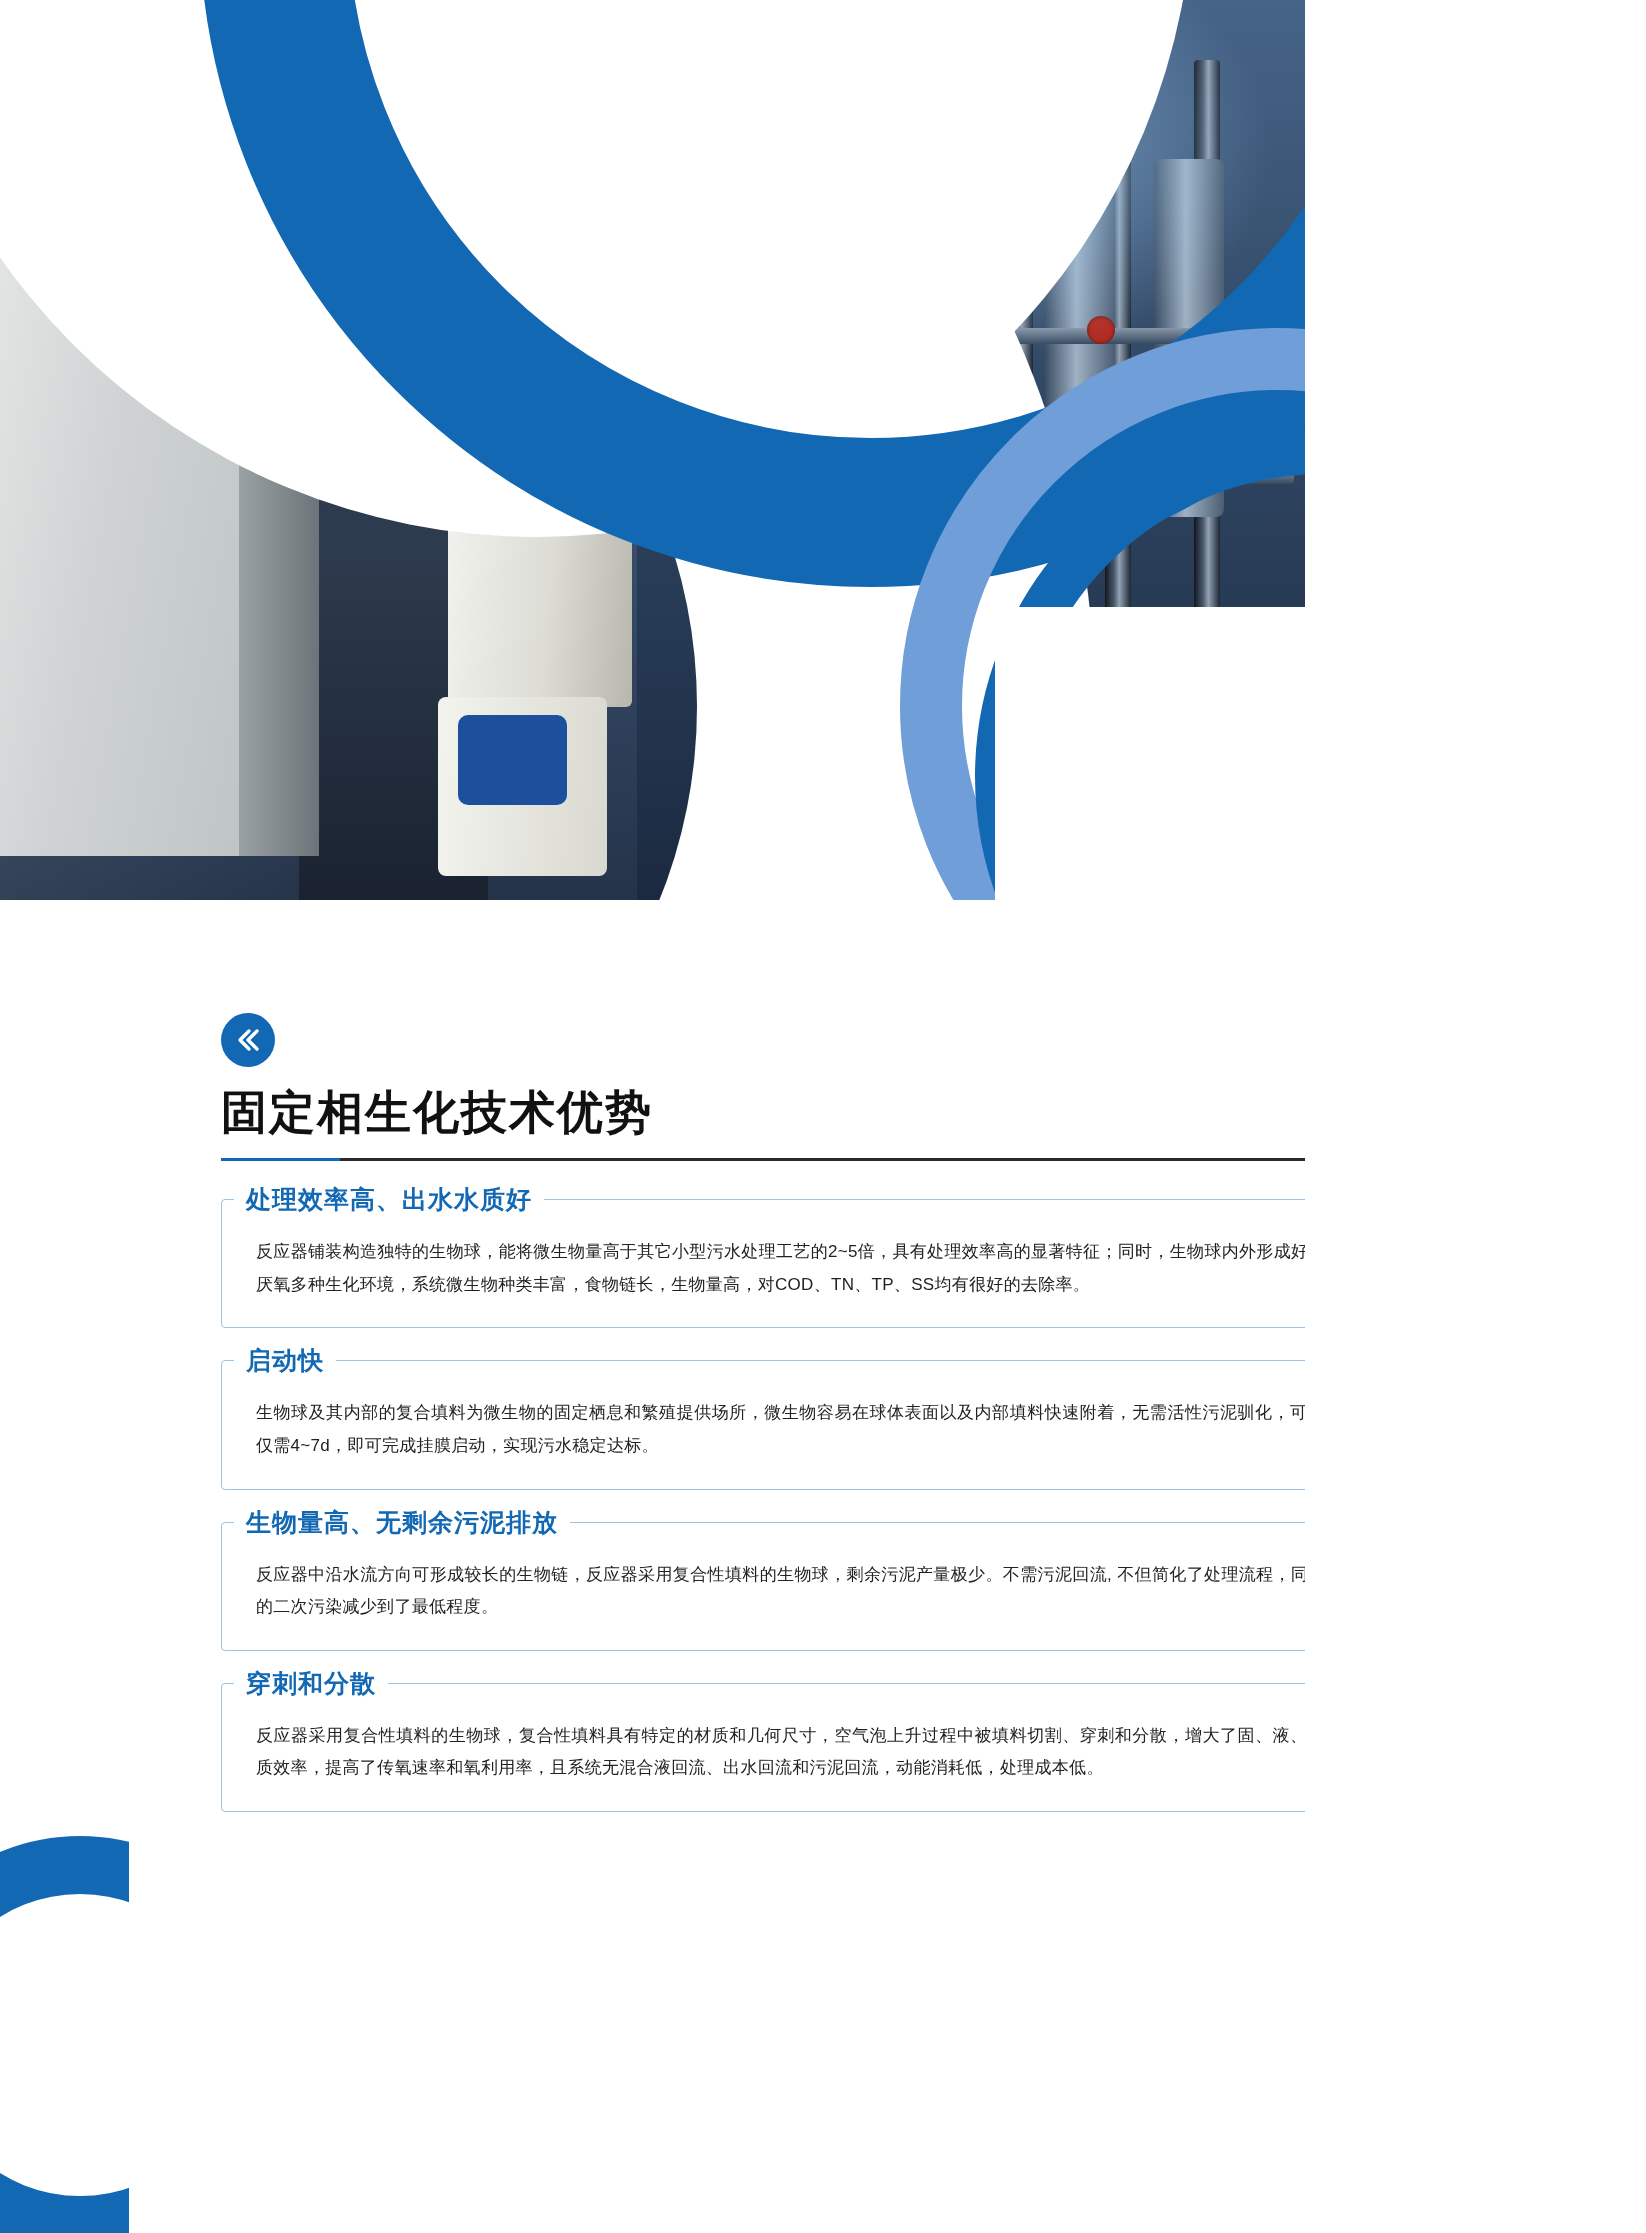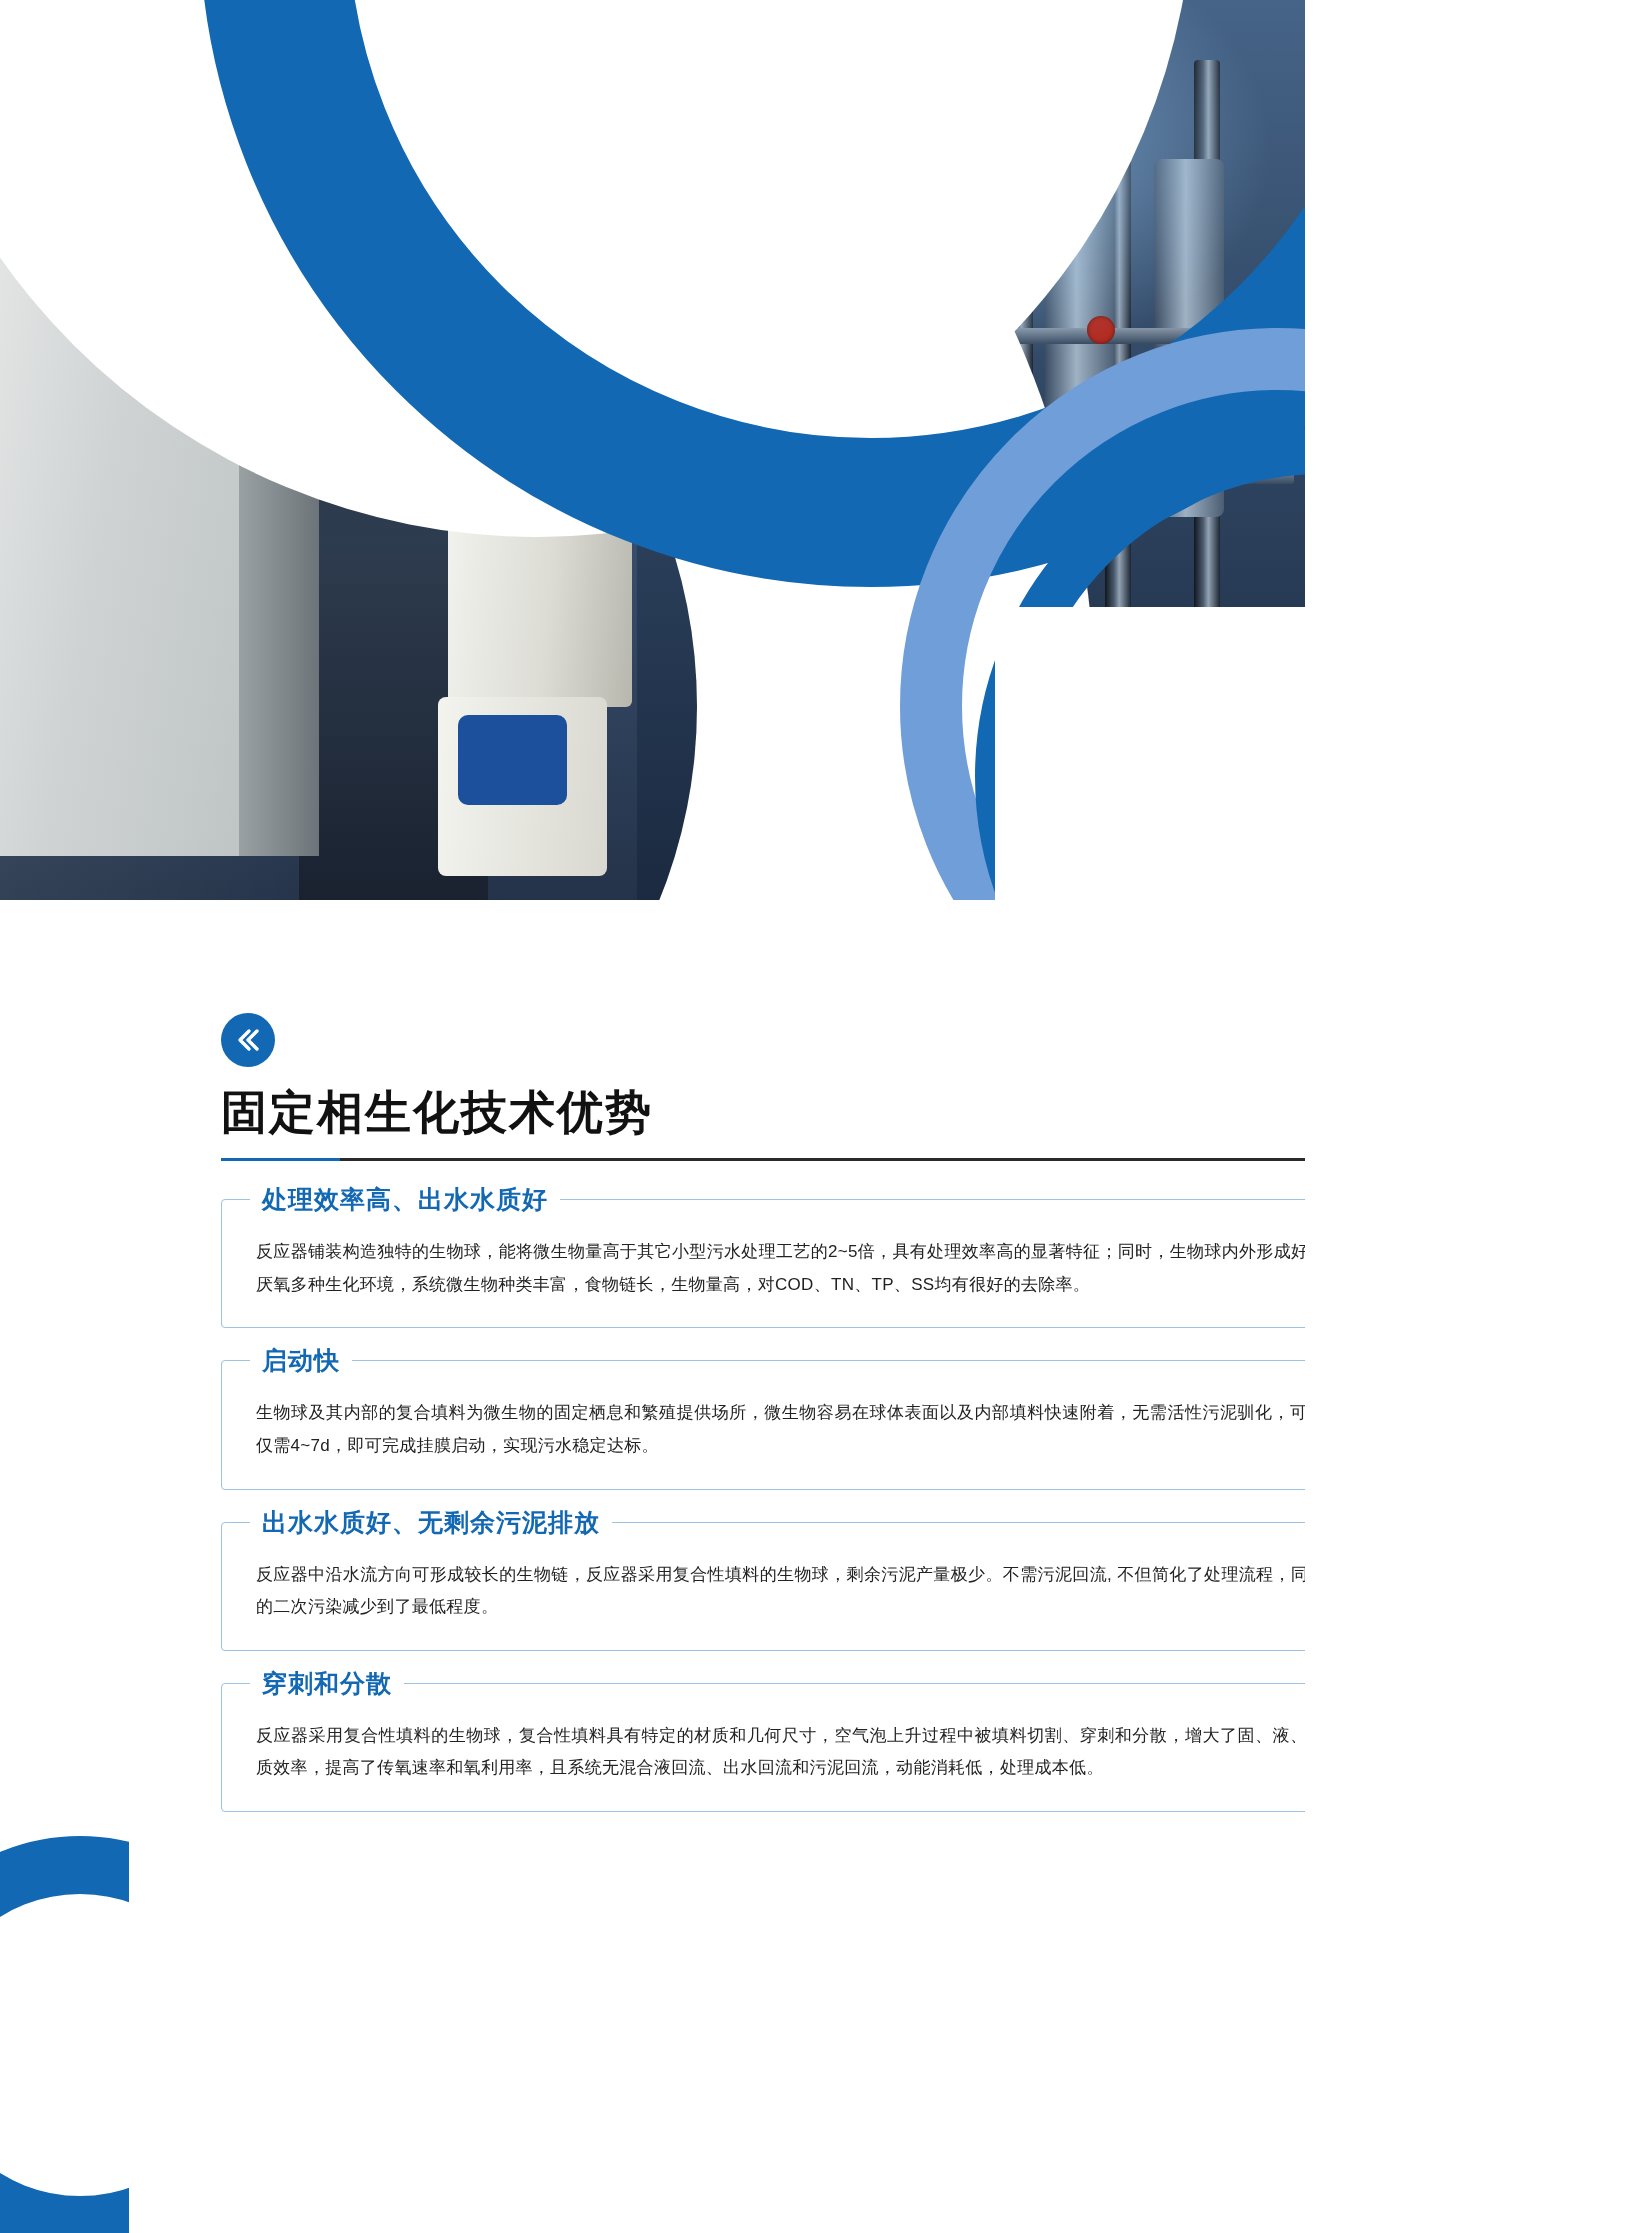--- a/index.html
+++ b/index.html
@@ -303,21 +303,21 @@
     position: relative;
     border: 1px solid #9cc2e4;
     border-radius: 4px;
     margin-bottom: 32px;
     padding: 36px 34px 26px 34px;
     box-sizing: border-box;
   }
   .card-title {
     position: absolute;
     top: -17px;
-    left: 28px;
+    left: 12px;
     background: #ffffff;
     padding: 0 12px;
     font-size: 25px;
     font-weight: bold;
     color: #1268b3;
     letter-spacing: 1px;
     white-space: nowrap;
   }
   .card-body {
     font-size: 17px;
@@ -400,21 +400,21 @@
       <div class="card-title">处理效率高、出水水质好</div>
       <div class="card-body">反应器铺装构造独特的生物球，能将微生物量高于其它小型污水处理工艺的2~5倍，具有处理效率高的显著特征；同时，生物球内外形成好氧、缺氧、厌氧多种生化环境，系统微生物种类丰富，食物链长，生物量高，对COD、TN、TP、SS均有很好的去除率。</div>
     </div>
 
     <div class="card">
       <div class="card-title">启动快</div>
       <div class="card-body">生物球及其内部的复合填料为微生物的固定栖息和繁殖提供场所，微生物容易在球体表面以及内部填料快速附着，无需活性污泥驯化，可快速挂膜；仅需4~7d，即可完成挂膜启动，实现污水稳定达标。</div>
     </div>
 
     <div class="card">
-      <div class="card-title">出水水质好、无剩余污泥排放</div>
+      <div class="card-title">生物量高、无剩余污泥排放</div>
       <div class="card-body">反应器中沿水流方向可形成较长的生物链，反应器采用复合性填料的生物球，剩余污泥产量极少。不需污泥回流, 不但简化了处理流程，同时又将污泥的二次污染减少到了最低程度。</div>
     </div>
 
     <div class="card">
       <div class="card-title">穿刺和分散</div>
       <div class="card-body">反应器采用复合性填料的生物球，复合性填料具有特定的材质和几何尺寸，空气泡上升过程中被填料切割、穿刺和分散，增大了固、液、气之间的传质效率，提高了传氧速率和氧利用率，且系统无混合液回流、出水回流和污泥回流，动能消耗低，处理成本低。</div>
     </div>
 
   </div>
 

